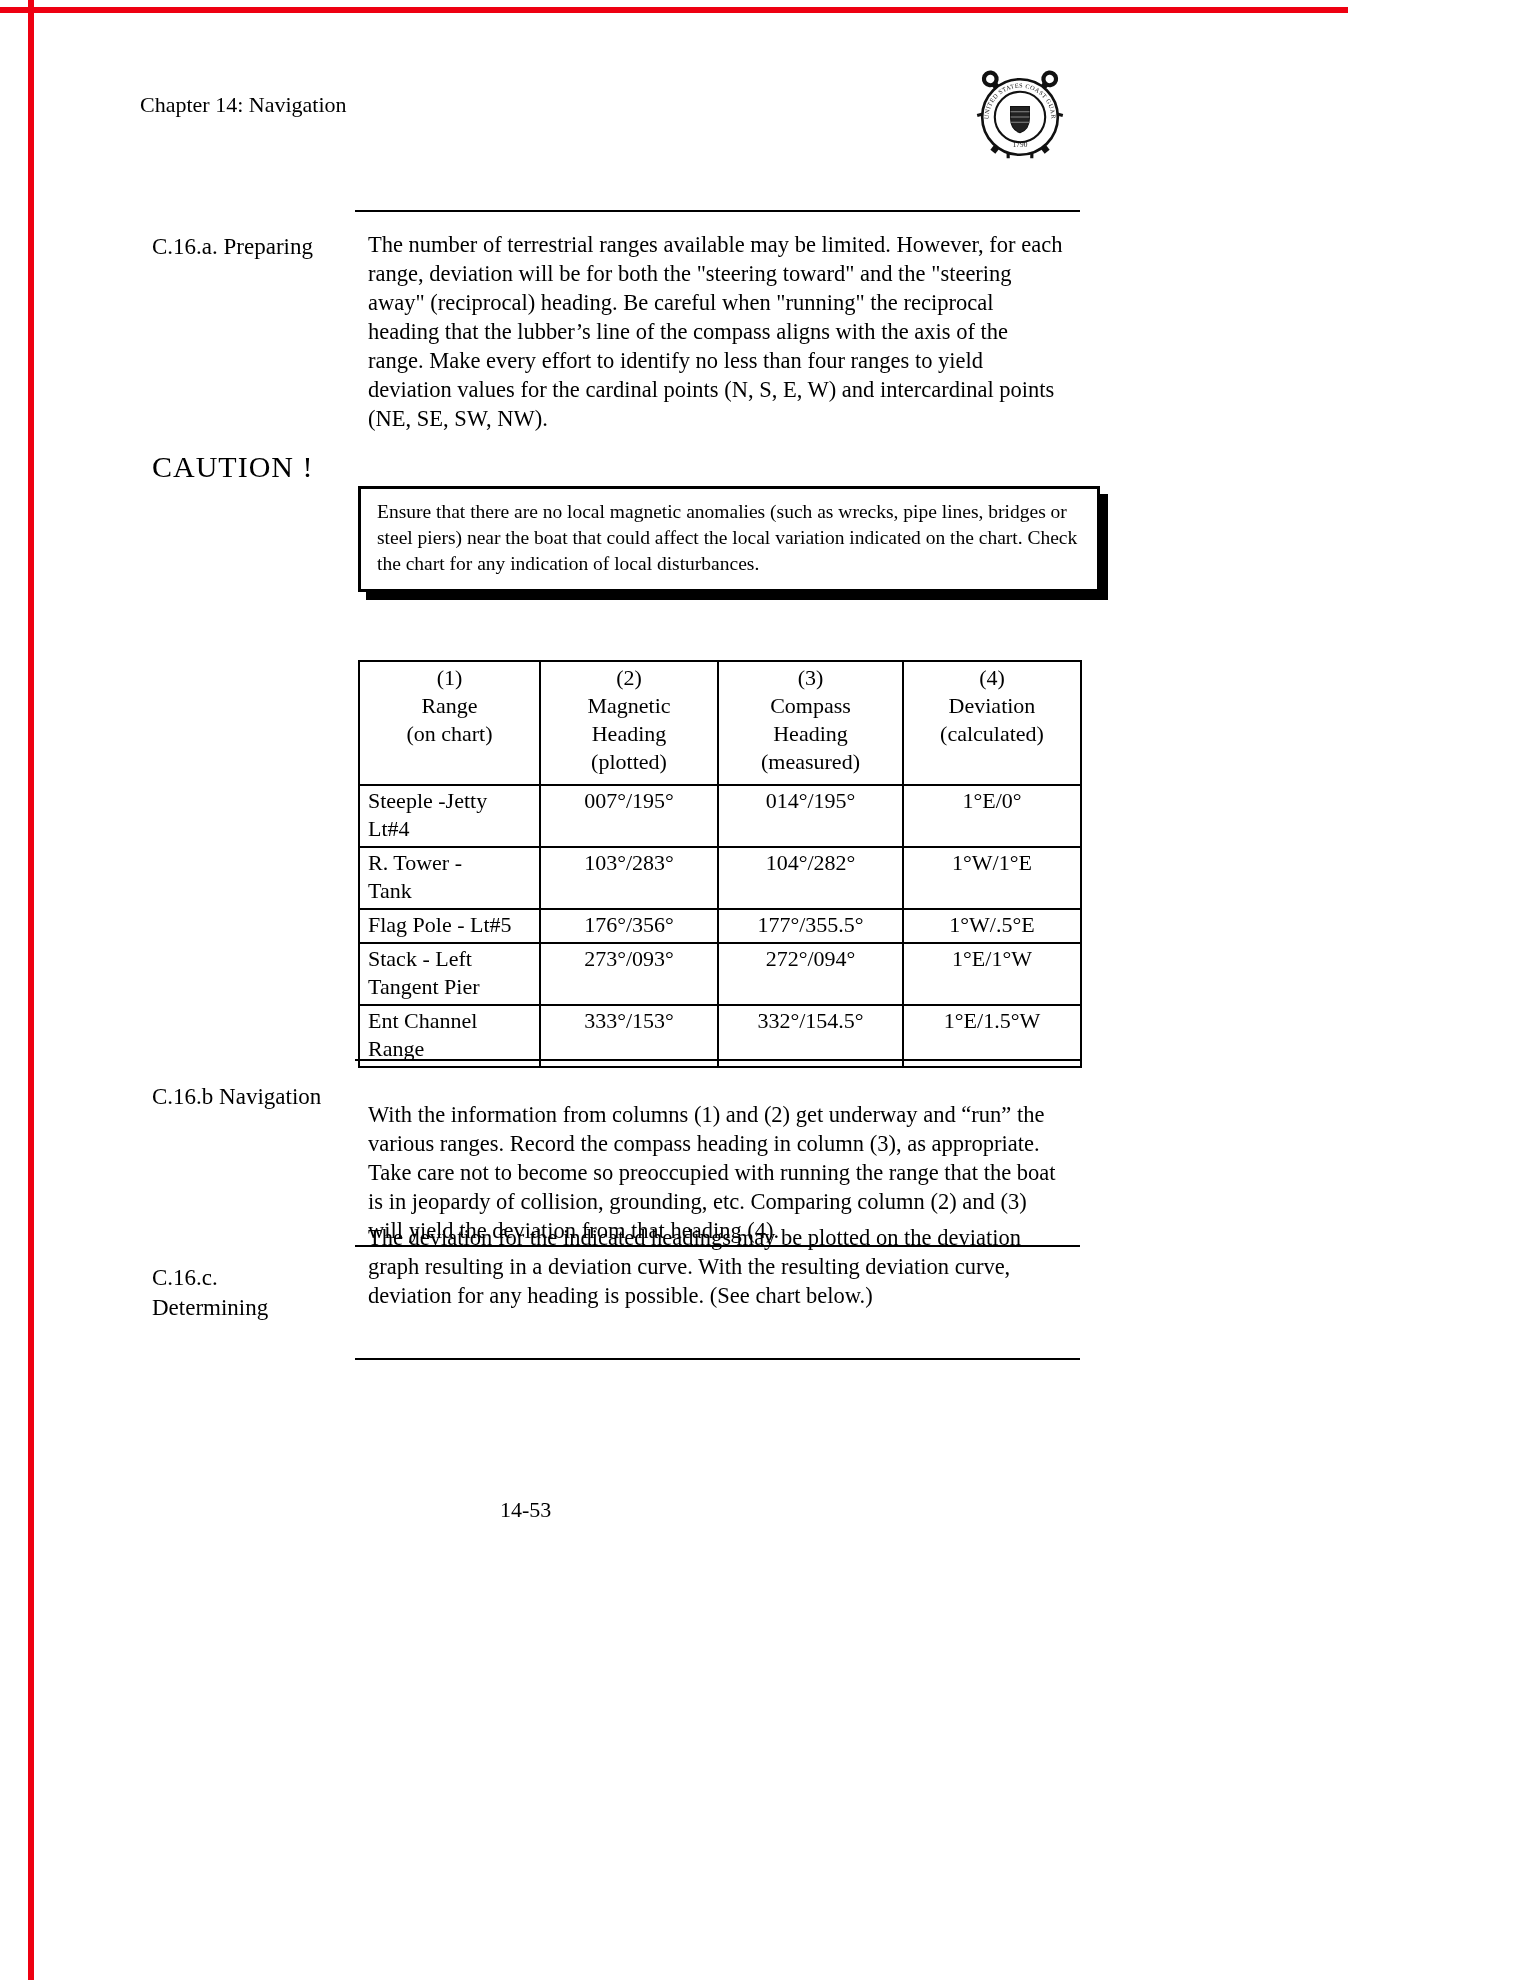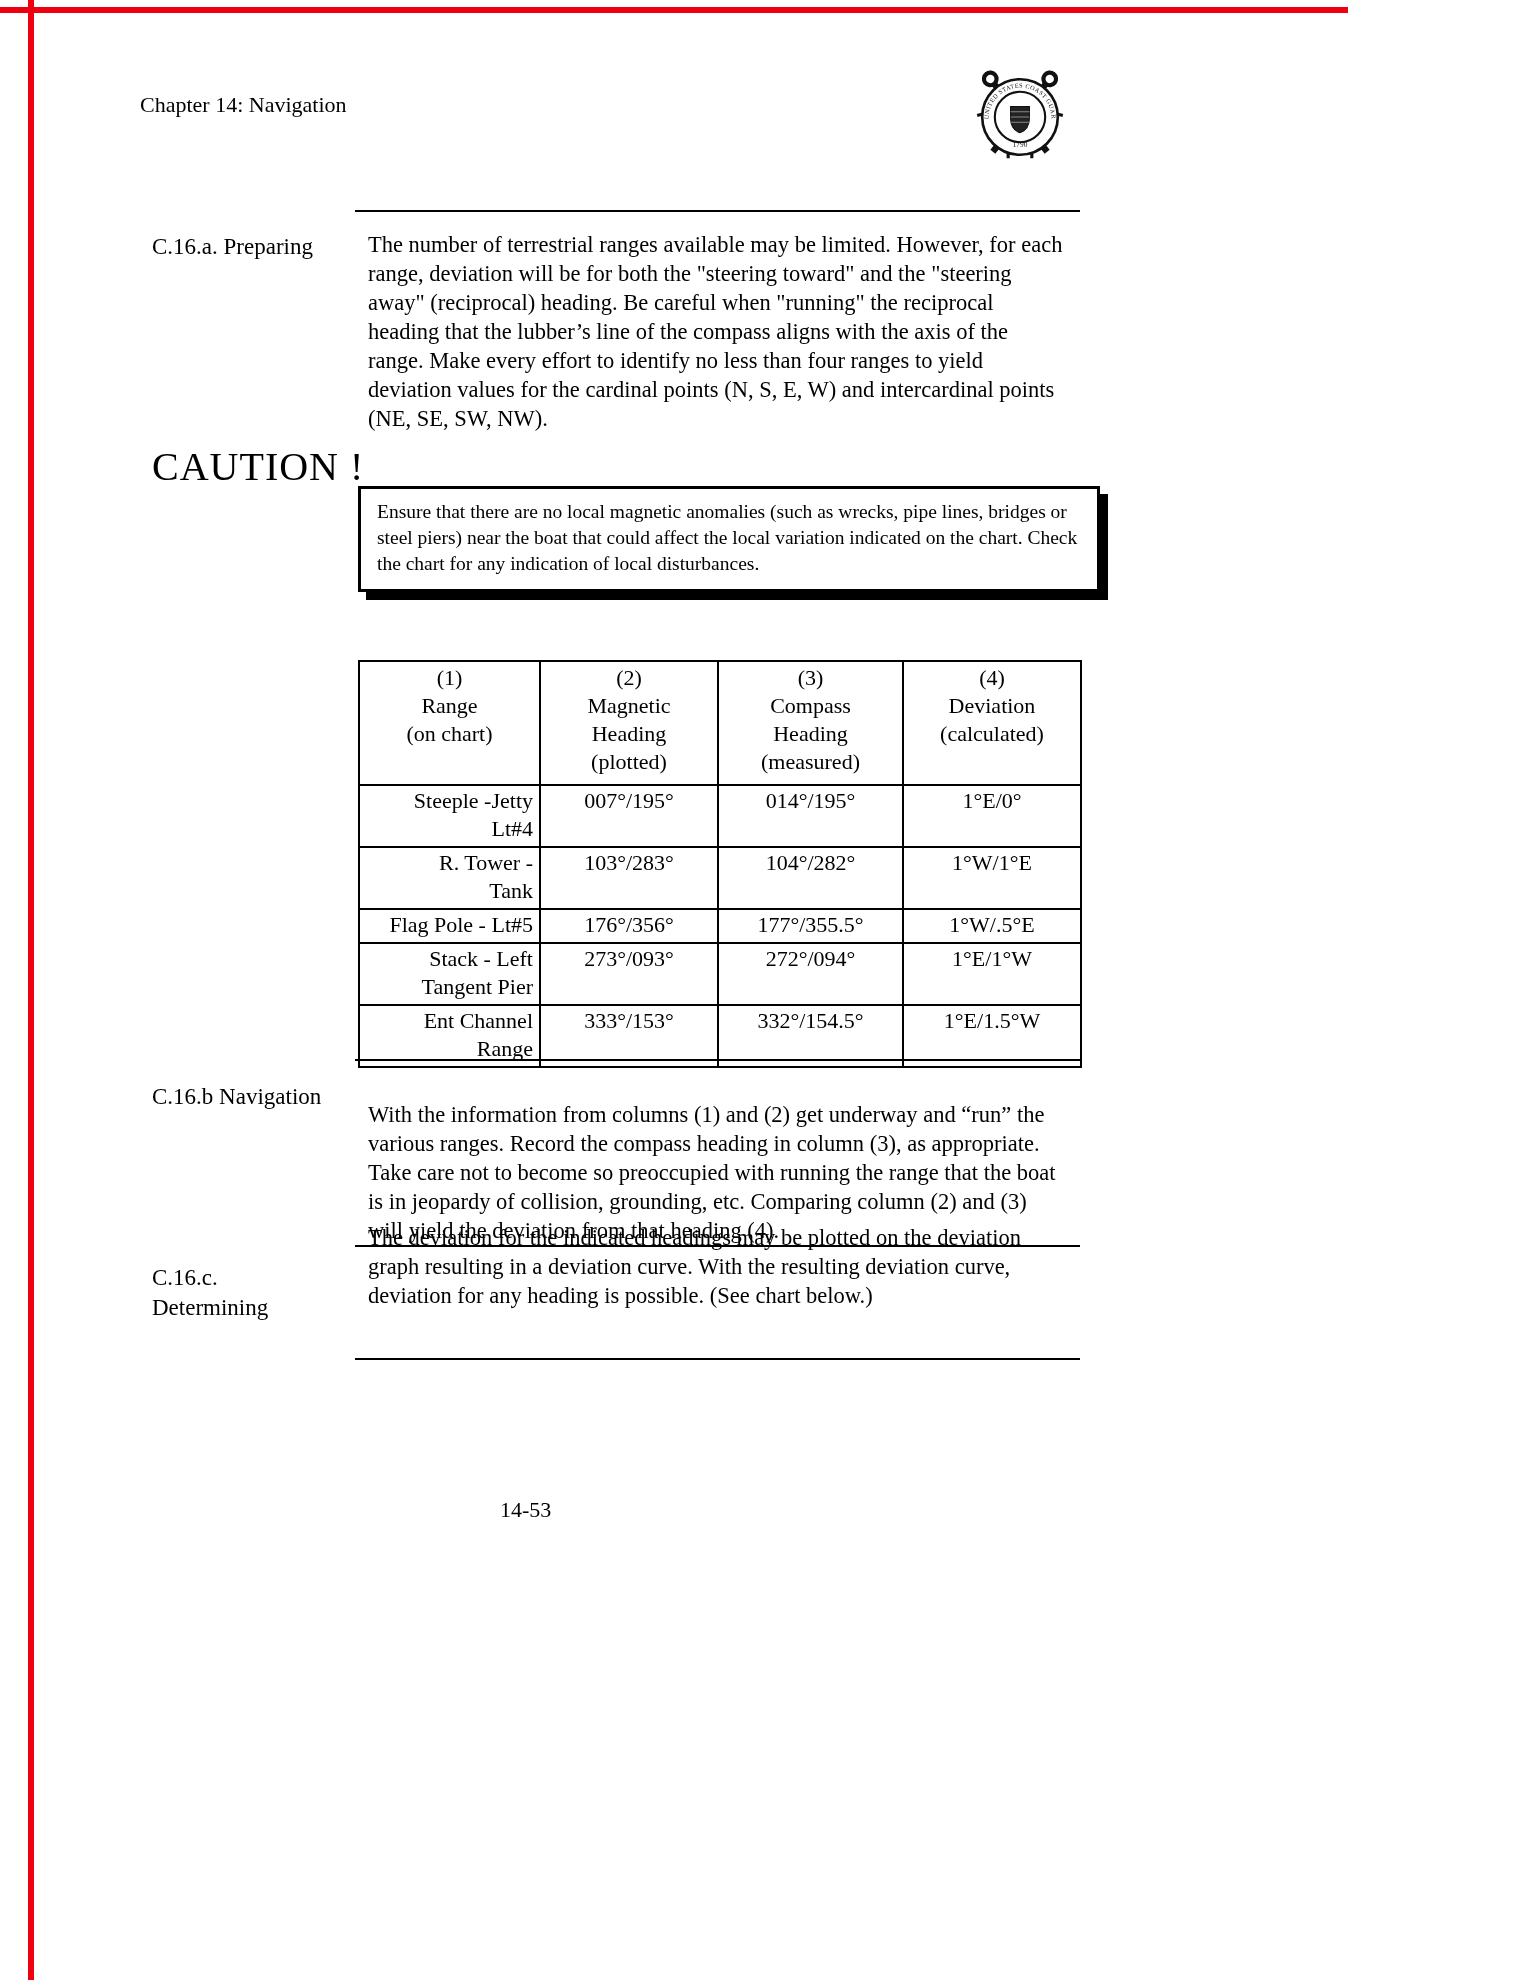--- a/index.html
+++ b/index.html
@@ -25,21 +25,21 @@
   #rule2 { top: 1059px; }
   #rule3 { top: 1245px; }
   #rule4 { top: 1358px; }
 
   .label { position: absolute; left: 152px; font-size: 23px; white-space: pre-line; line-height: 30px; }
   .body-text { position: absolute; left: 368px; width: 698px; font-size: 22.5px; line-height: 29px; text-align: left; }
 
   #sec-a-label { top: 232px; }
   #sec-a-body  { top: 230px; }
 
-  #caution-label { top: 452px; font-size: 40px; letter-spacing: 1px; }
+  #caution-label { top: 452px; font-size: 30px; letter-spacing: 1px; }
   #caution-box {
     position: absolute; left: 358px; top: 458px; width: 742px;
     border: 3px solid #000;
     box-shadow: 8px 8px 0 #000;
     background: #fff;
     padding: 10px 16px 12px 16px;
     font-size: 19.5px; line-height: 26px; margin-top: 28px;
   }
 
   #table-intro { top: 592px; width: 706px; }
@@ -47,21 +47,21 @@
   #dev-table { position: absolute; left: 358px; top: 660px; border-collapse: collapse; background: #fff; }
   #dev-table th, #dev-table td {
     border: 2px solid #000;
     vertical-align: top;
     white-space: pre-line;
     font-size: 22px;
     line-height: 28px;
   }
   #dev-table th { font-weight: normal; text-align: center; padding: 2px 4px 8px 4px; }
   #dev-table td { text-align: center; padding: 1px 6px 3px 6px; }
-  #dev-table td.c1 { text-align: right; padding-left: 8px; }
+  #dev-table td.c1 { text-align: left; padding-left: 8px; }
 
   #sec-b-label { top: 1082px; }
   #sec-b-body  { top: 1080px; margin-top: 20px; }
   #sec-c-label { top: 1263px; width: 200px; }
   #sec-c-body  { top: 1223px; }
 
   .footer { position: absolute; left: 500px; top: 1497px; width: 180px; text-align: left; font-size: 22px; }
 </style>
 </head>
 <body>

